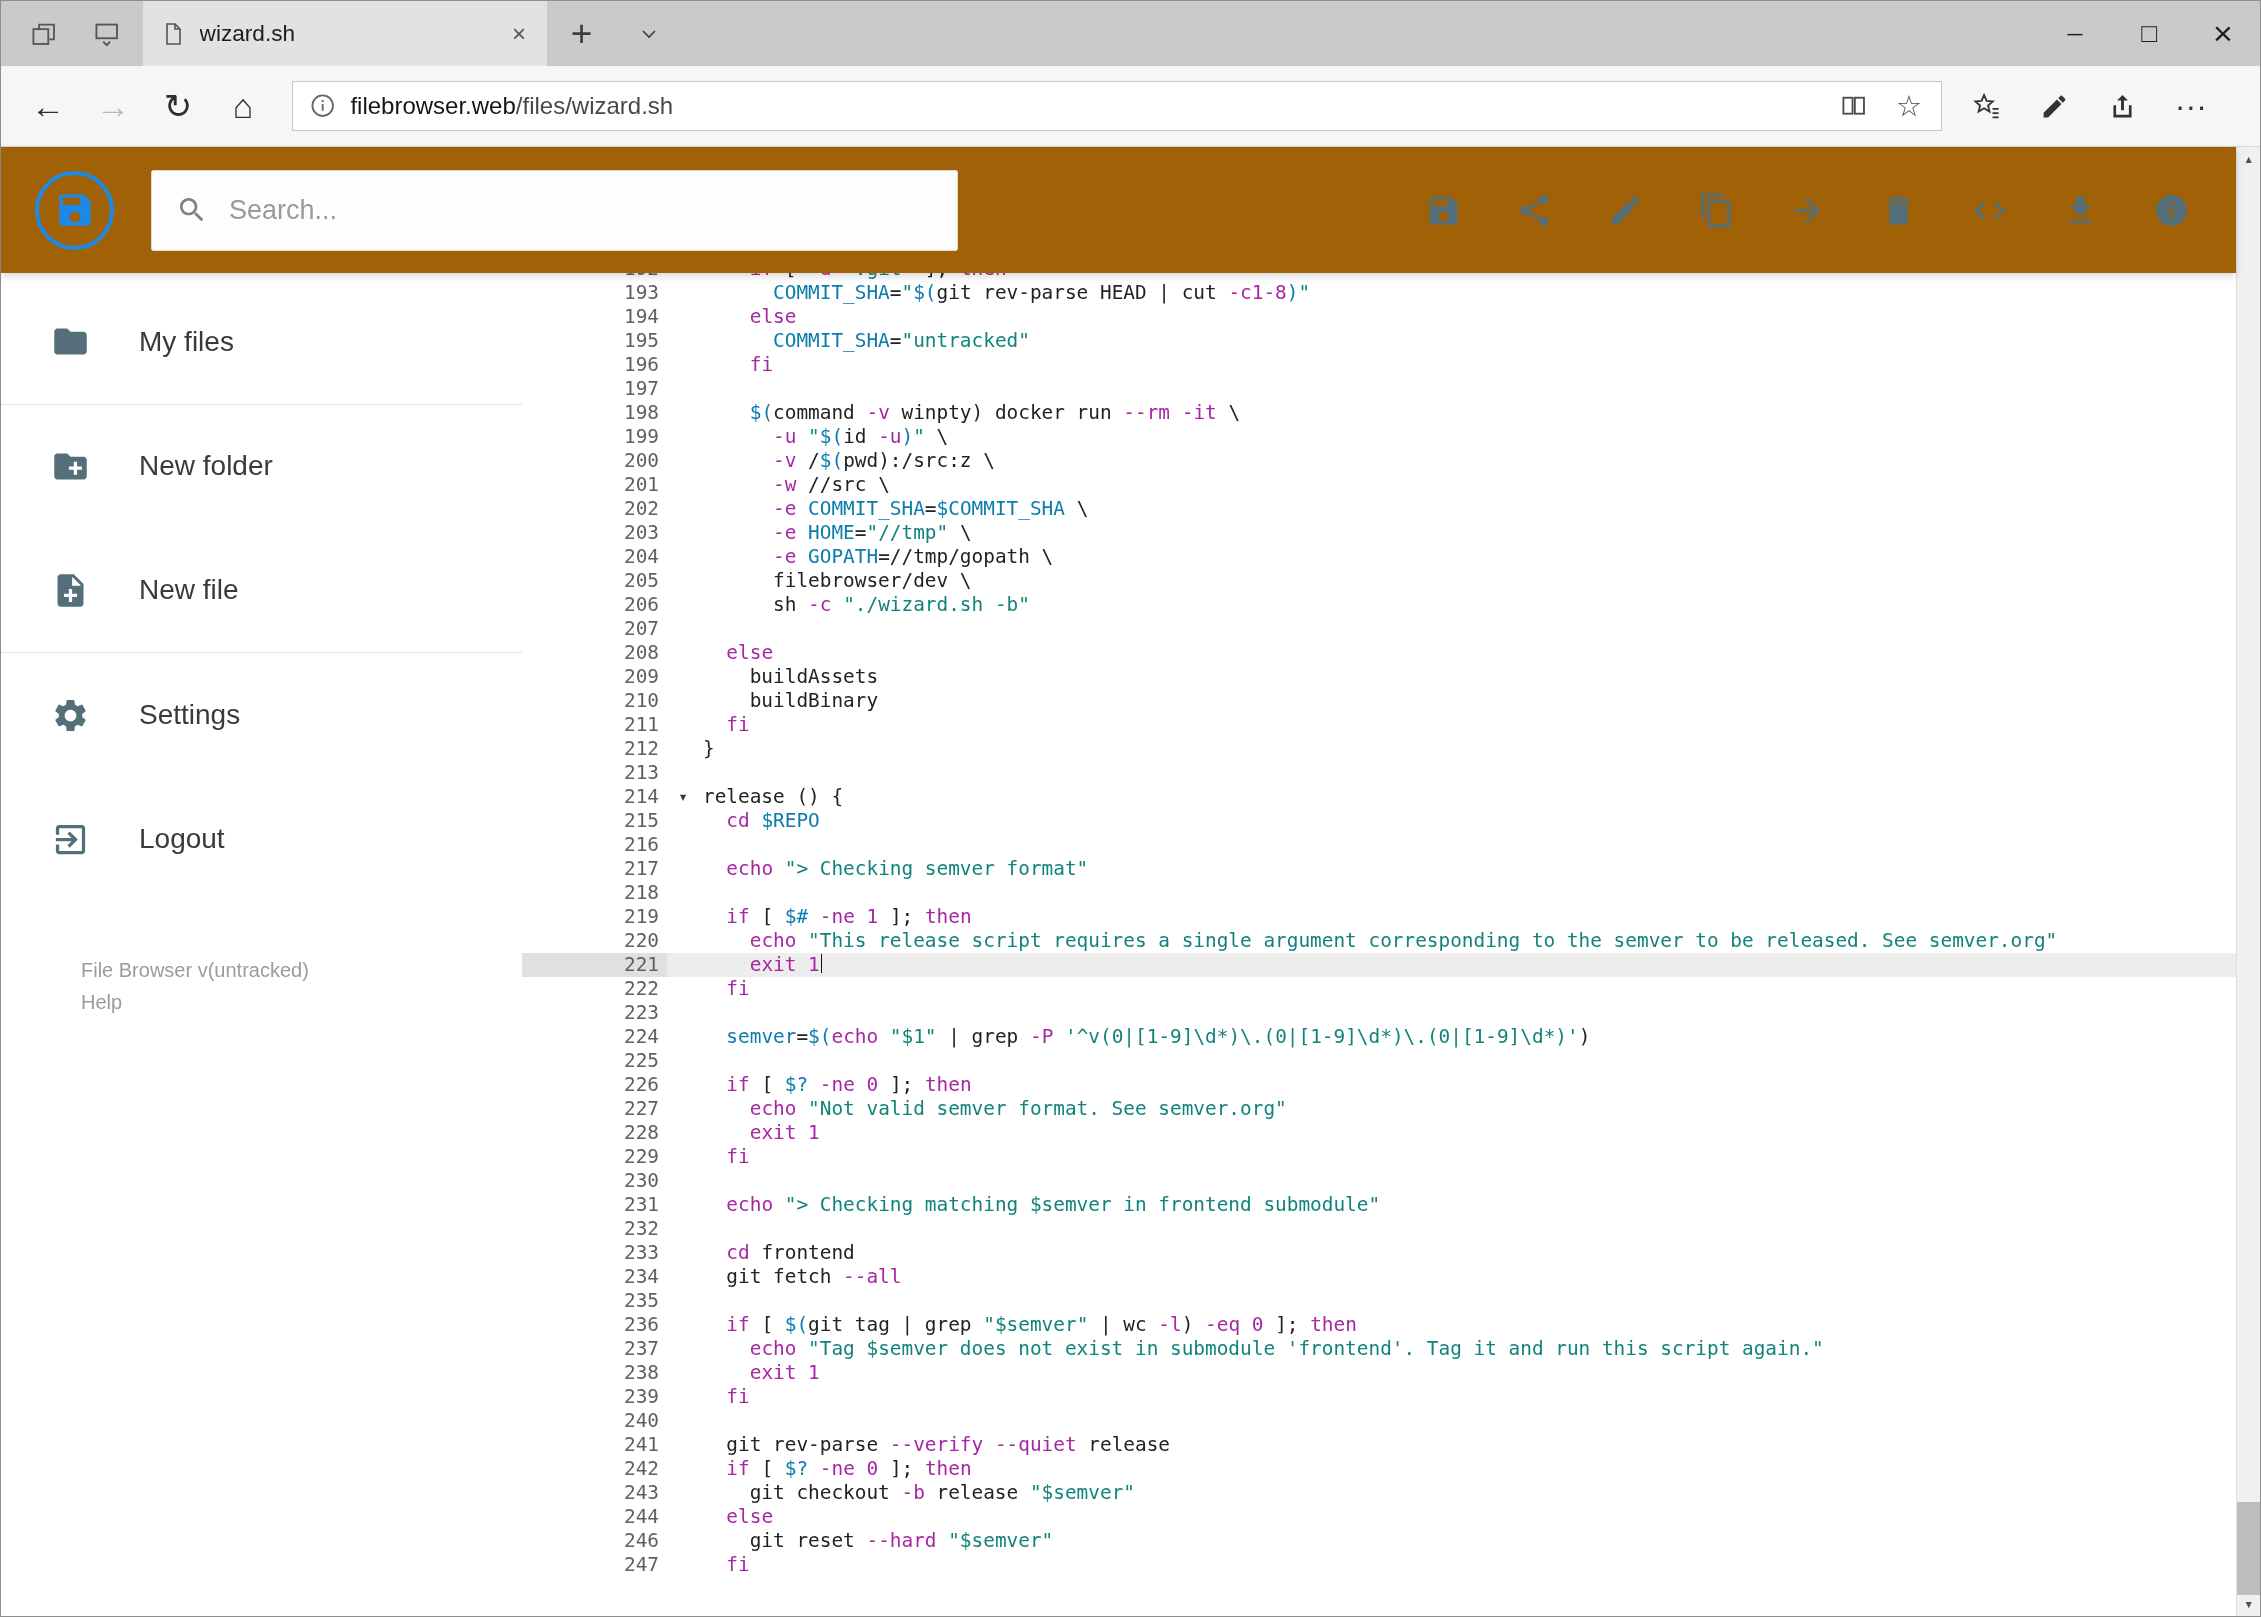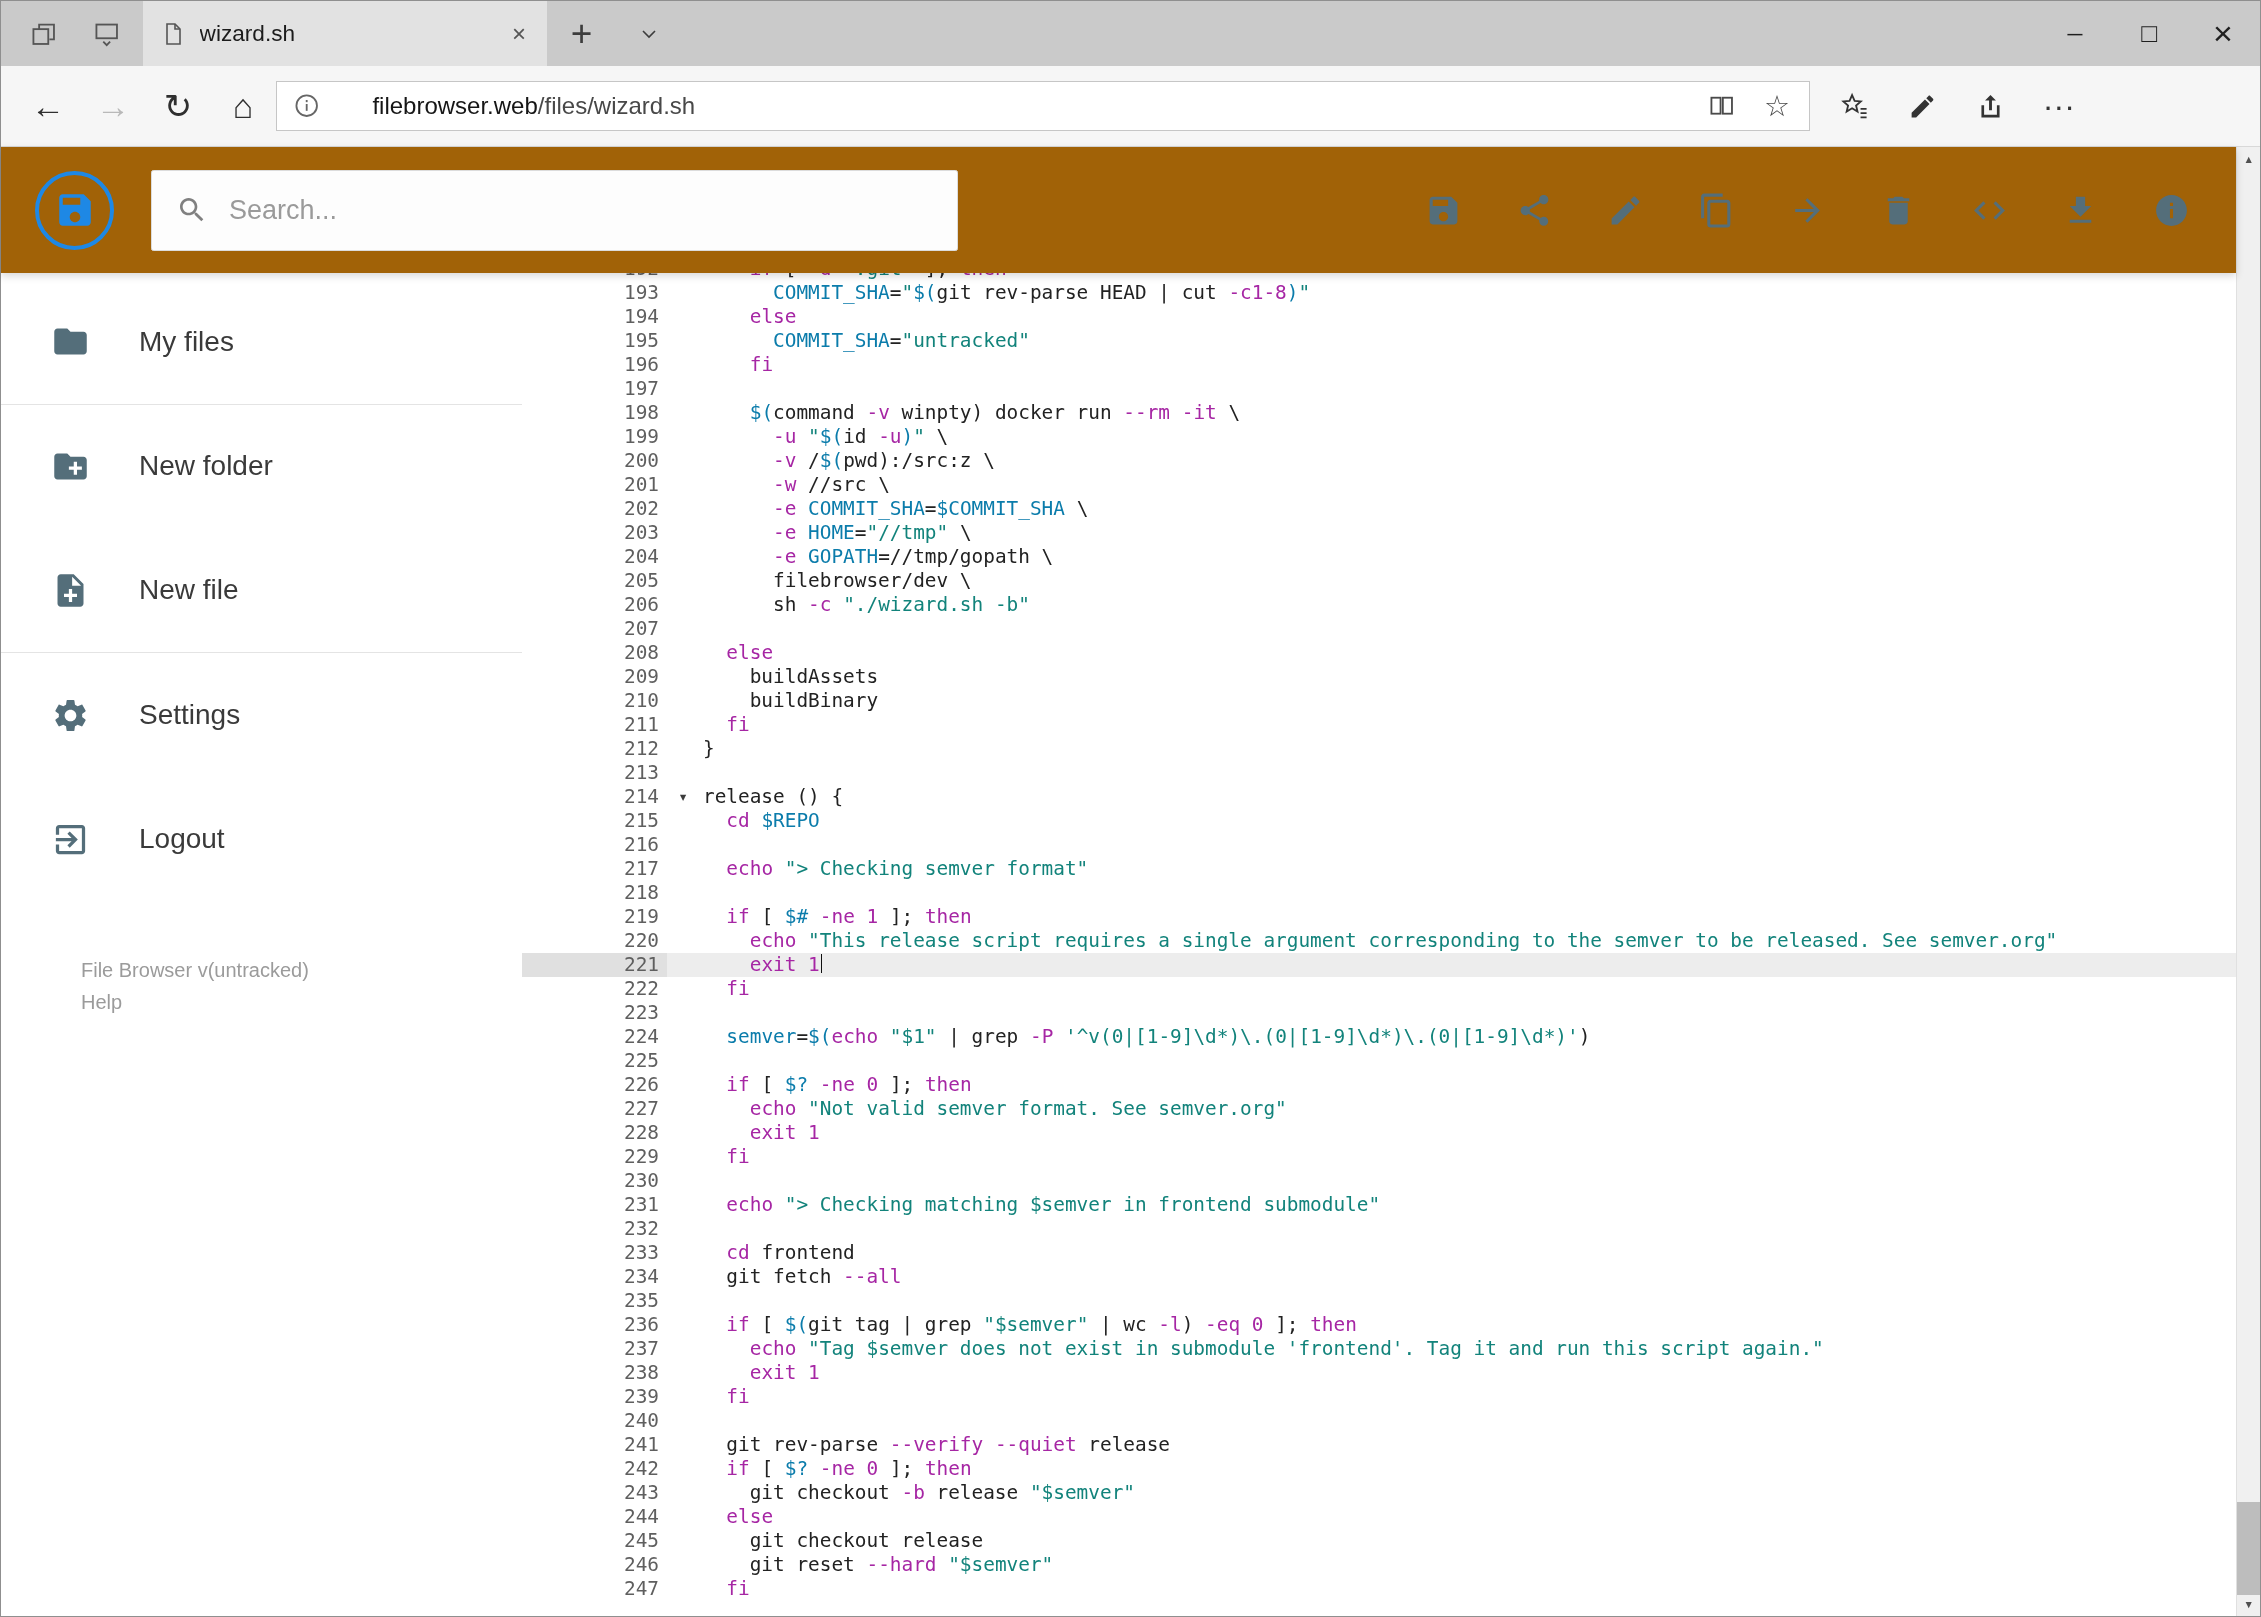--- a/index.html
+++ b/index.html
@@ -33,22 +33,22 @@
   .win-btn.min { font-size: 21px; }
   .win-btn.max { font-size: 26px; }
   .win-btn.cls { font-size: 34px; }
 
   
   .navbar { height: 81px; background: #f6f6f6; border-bottom: 0.8px solid #d8d8d8;
             display: flex; align-items: center; padding: 0 14.5px; flex: none; }
   .nav-btn { width: 65px; height: 65px; border: none; background: transparent; font-size: 34px;
              color: #2f2f2f; cursor: pointer; display: flex; align-items: center; justify-content: center; }
   .nav-btn.disabled { color: #b9b9b9; cursor: default; }
-  .urlbar { width: 1534px; height: 50px; background: #fff; border: 0.8px solid #c6c6c6;
-            display: flex; align-items: center; padding: 0 16px; cursor: text; gap: 38px; }
+  .urlbar { width: 1650px; height: 50px; background: #fff; border: 0.8px solid #c6c6c6;
+            display: flex; align-items: center; padding: 0 16px; margin-left: 16px; cursor: text; }
   .siteinfo { width: 27.4px; height: 27.4px; color: #666; flex: none; }
   .siteinfo svg { width: 27.4px; height: 27.4px; }
   .url-text { font-size: 24px; margin-left: 14.5px; white-space: nowrap; }
   .url-domain { color: #161616; }
   .url-path { color: #484848; }
   .urlbar-right { margin-left: auto; display: flex; align-items: center; gap: 24px; }
   .urlicon { width: 31px; height: 31px; color: #4a4a4a; display: flex; align-items: center;
              justify-content: center; cursor: pointer; font-size: 29px; }
   .urlicon svg { width: 27.4px; height: 27.4px; }
   .navbar-right { display: flex; align-items: center; margin-left: 11.3px; }
@@ -530,24 +530,20 @@
               </div>
               <div class="crow">
                 <span class="ln">243</span>
                 <span class="ctext">    git checkout <span class="tok-flag">-b</span> release <span class="tok-str">"$semver"</span></span>
               </div>
               <div class="crow">
                 <span class="ln">244</span>
                 <span class="ctext">  <span class="tok-kw">else</span></span>
               </div>
               <div class="crow">
-                <span class="ln">245</span>
-                <span class="ctext">    git checkout release</span>
-              </div>
-              <div class="crow">
                 <span class="ln">246</span>
                 <span class="ctext">    git reset <span class="tok-flag">--hard</span> <span class="tok-str">"$semver"</span></span>
               </div>
               <div class="crow">
                 <span class="ln">247</span>
                 <span class="ctext">  <span class="tok-kw">fi</span></span>
               </div>
             </div>
         </div>
       </div>

